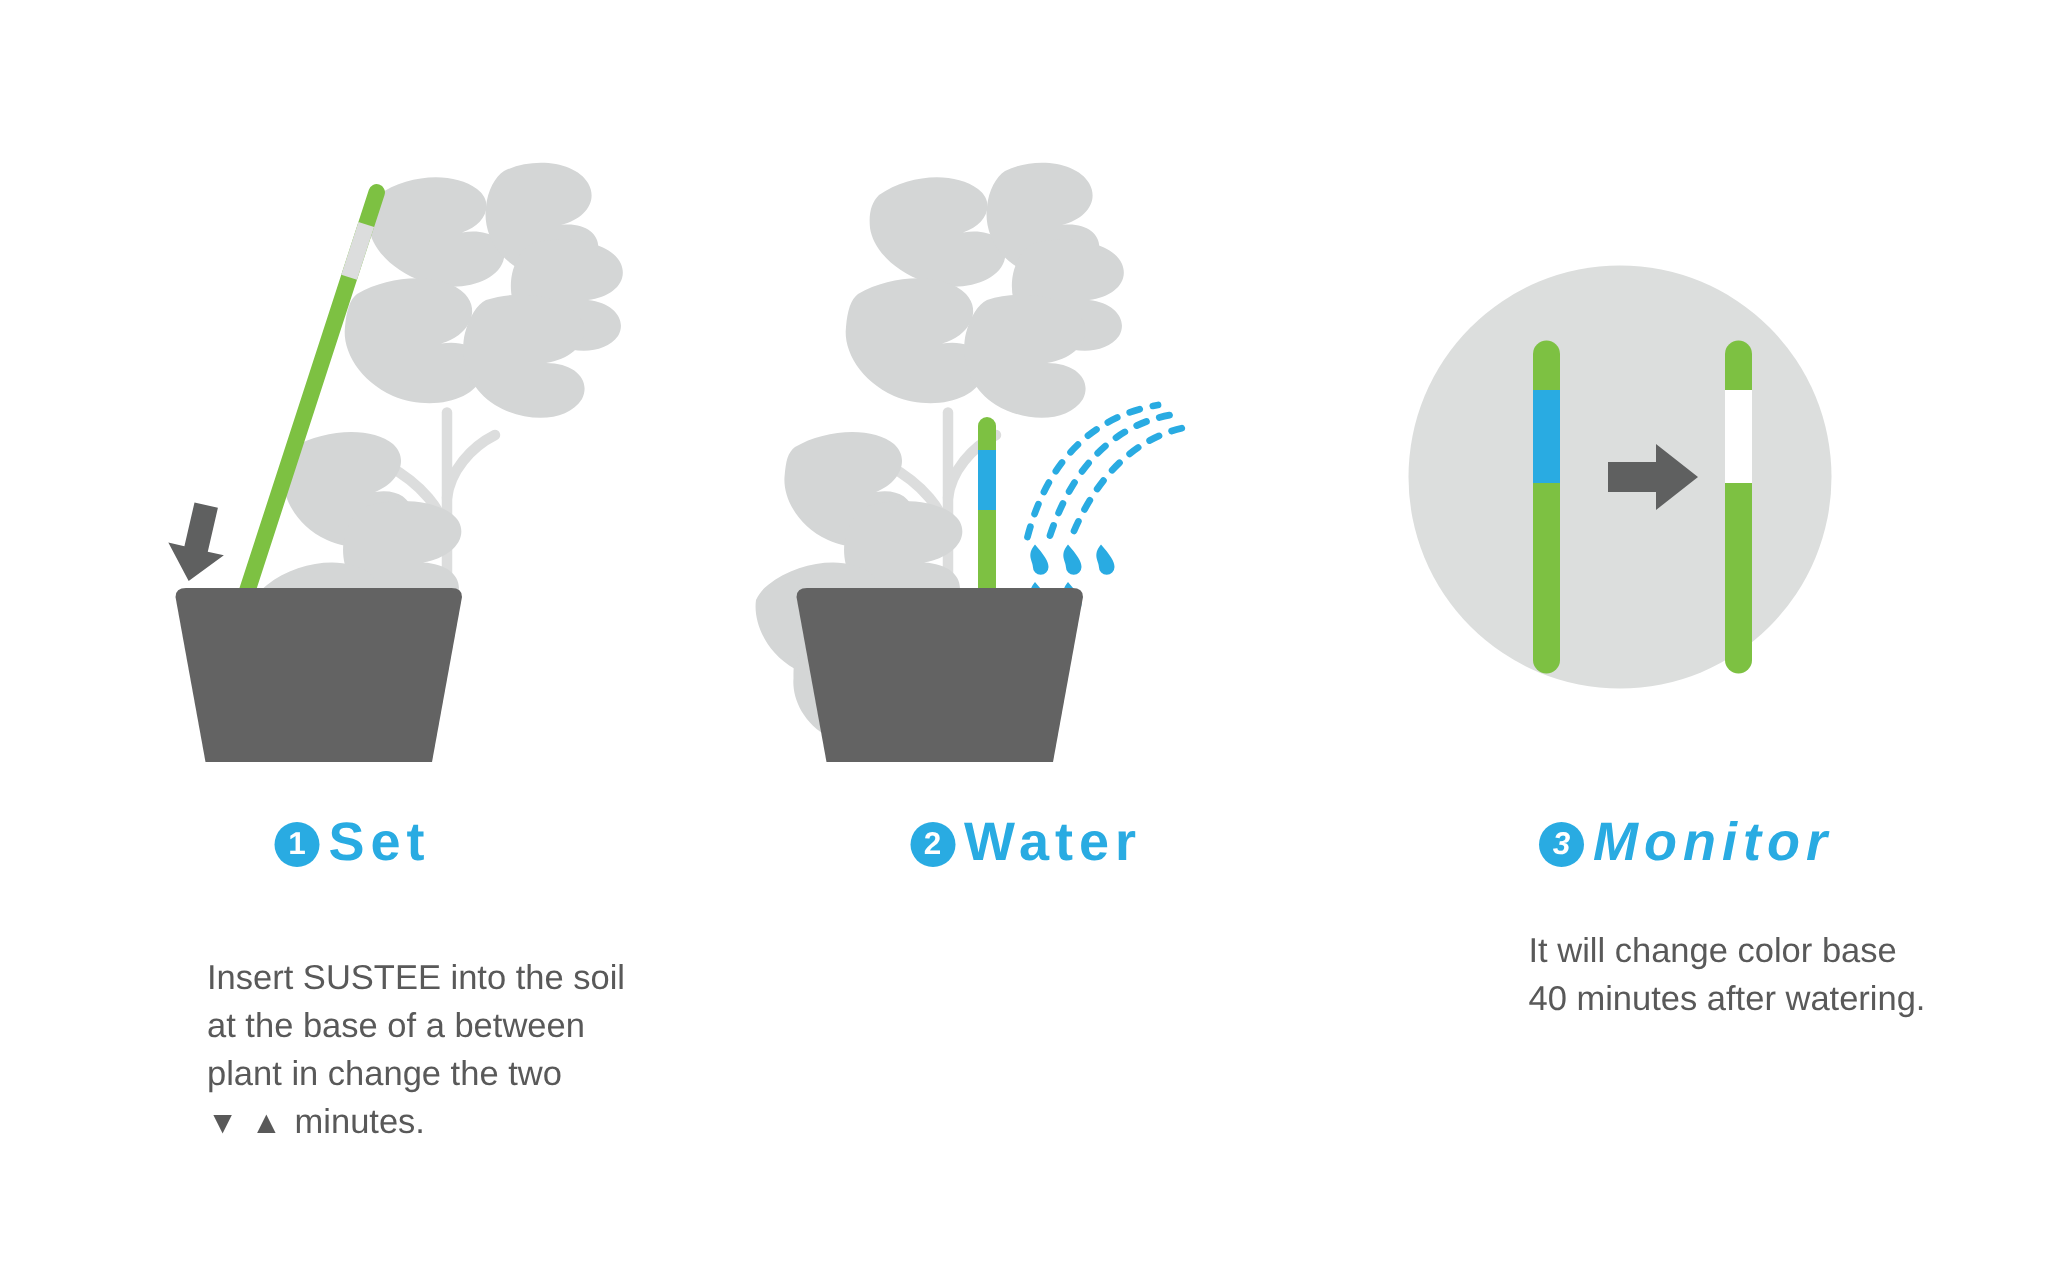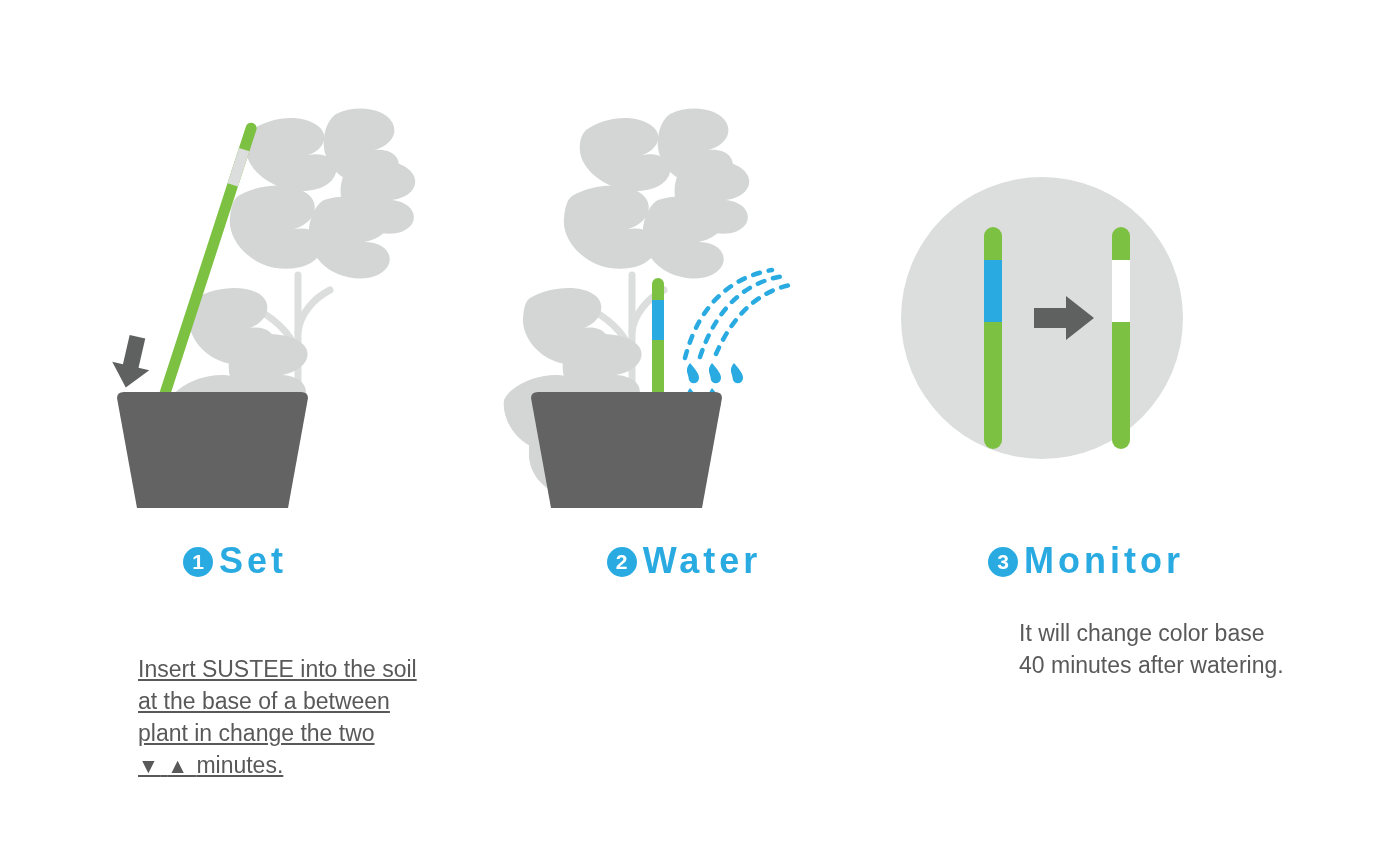--- a/index.html
+++ b/index.html
@@ -20,21 +20,21 @@
     height: 852px;
     background: #ffffff;
   }
   .panel {
     position: absolute;
     top: 0;
     height: 852px;
   }
   #panel-1 { left: 0px;   width: 470px; }
   #panel-2 { left: 484px; width: 400px; }
-  #panel-3 { left: 832px; width: 508px; }
+  #panel-3 { left: 870px; width: 508px; font-style: italic; }
 
   .art {
     position: absolute;
     top: 100px;
     left: 0;
     width: 100%;
     height: 430px;
   }
   .art svg { display: block; }
 
@@ -68,21 +68,21 @@
   }
   .step-head .word { vertical-align: baseline; }
 
   .body-text {
     position: absolute;
     color: #595959;
     font-size: 23px;
     line-height: 32px;
     font-weight: normal;
   }
-  #body-1 { top: 653px; left: 138px; width: 350px; text-decoration: underline; }
+  #body-1 { top: 635px; left: 138px; width: 350px; }
   #body-2 { top: 617px; left: 535px; width: 345px; }
 
   .tri-row { white-space: nowrap; }
   .tri { font-size: 21px; letter-spacing: 2px; }
 </style>
 </head>
 <body>
 
 <div class="canvas">
 

